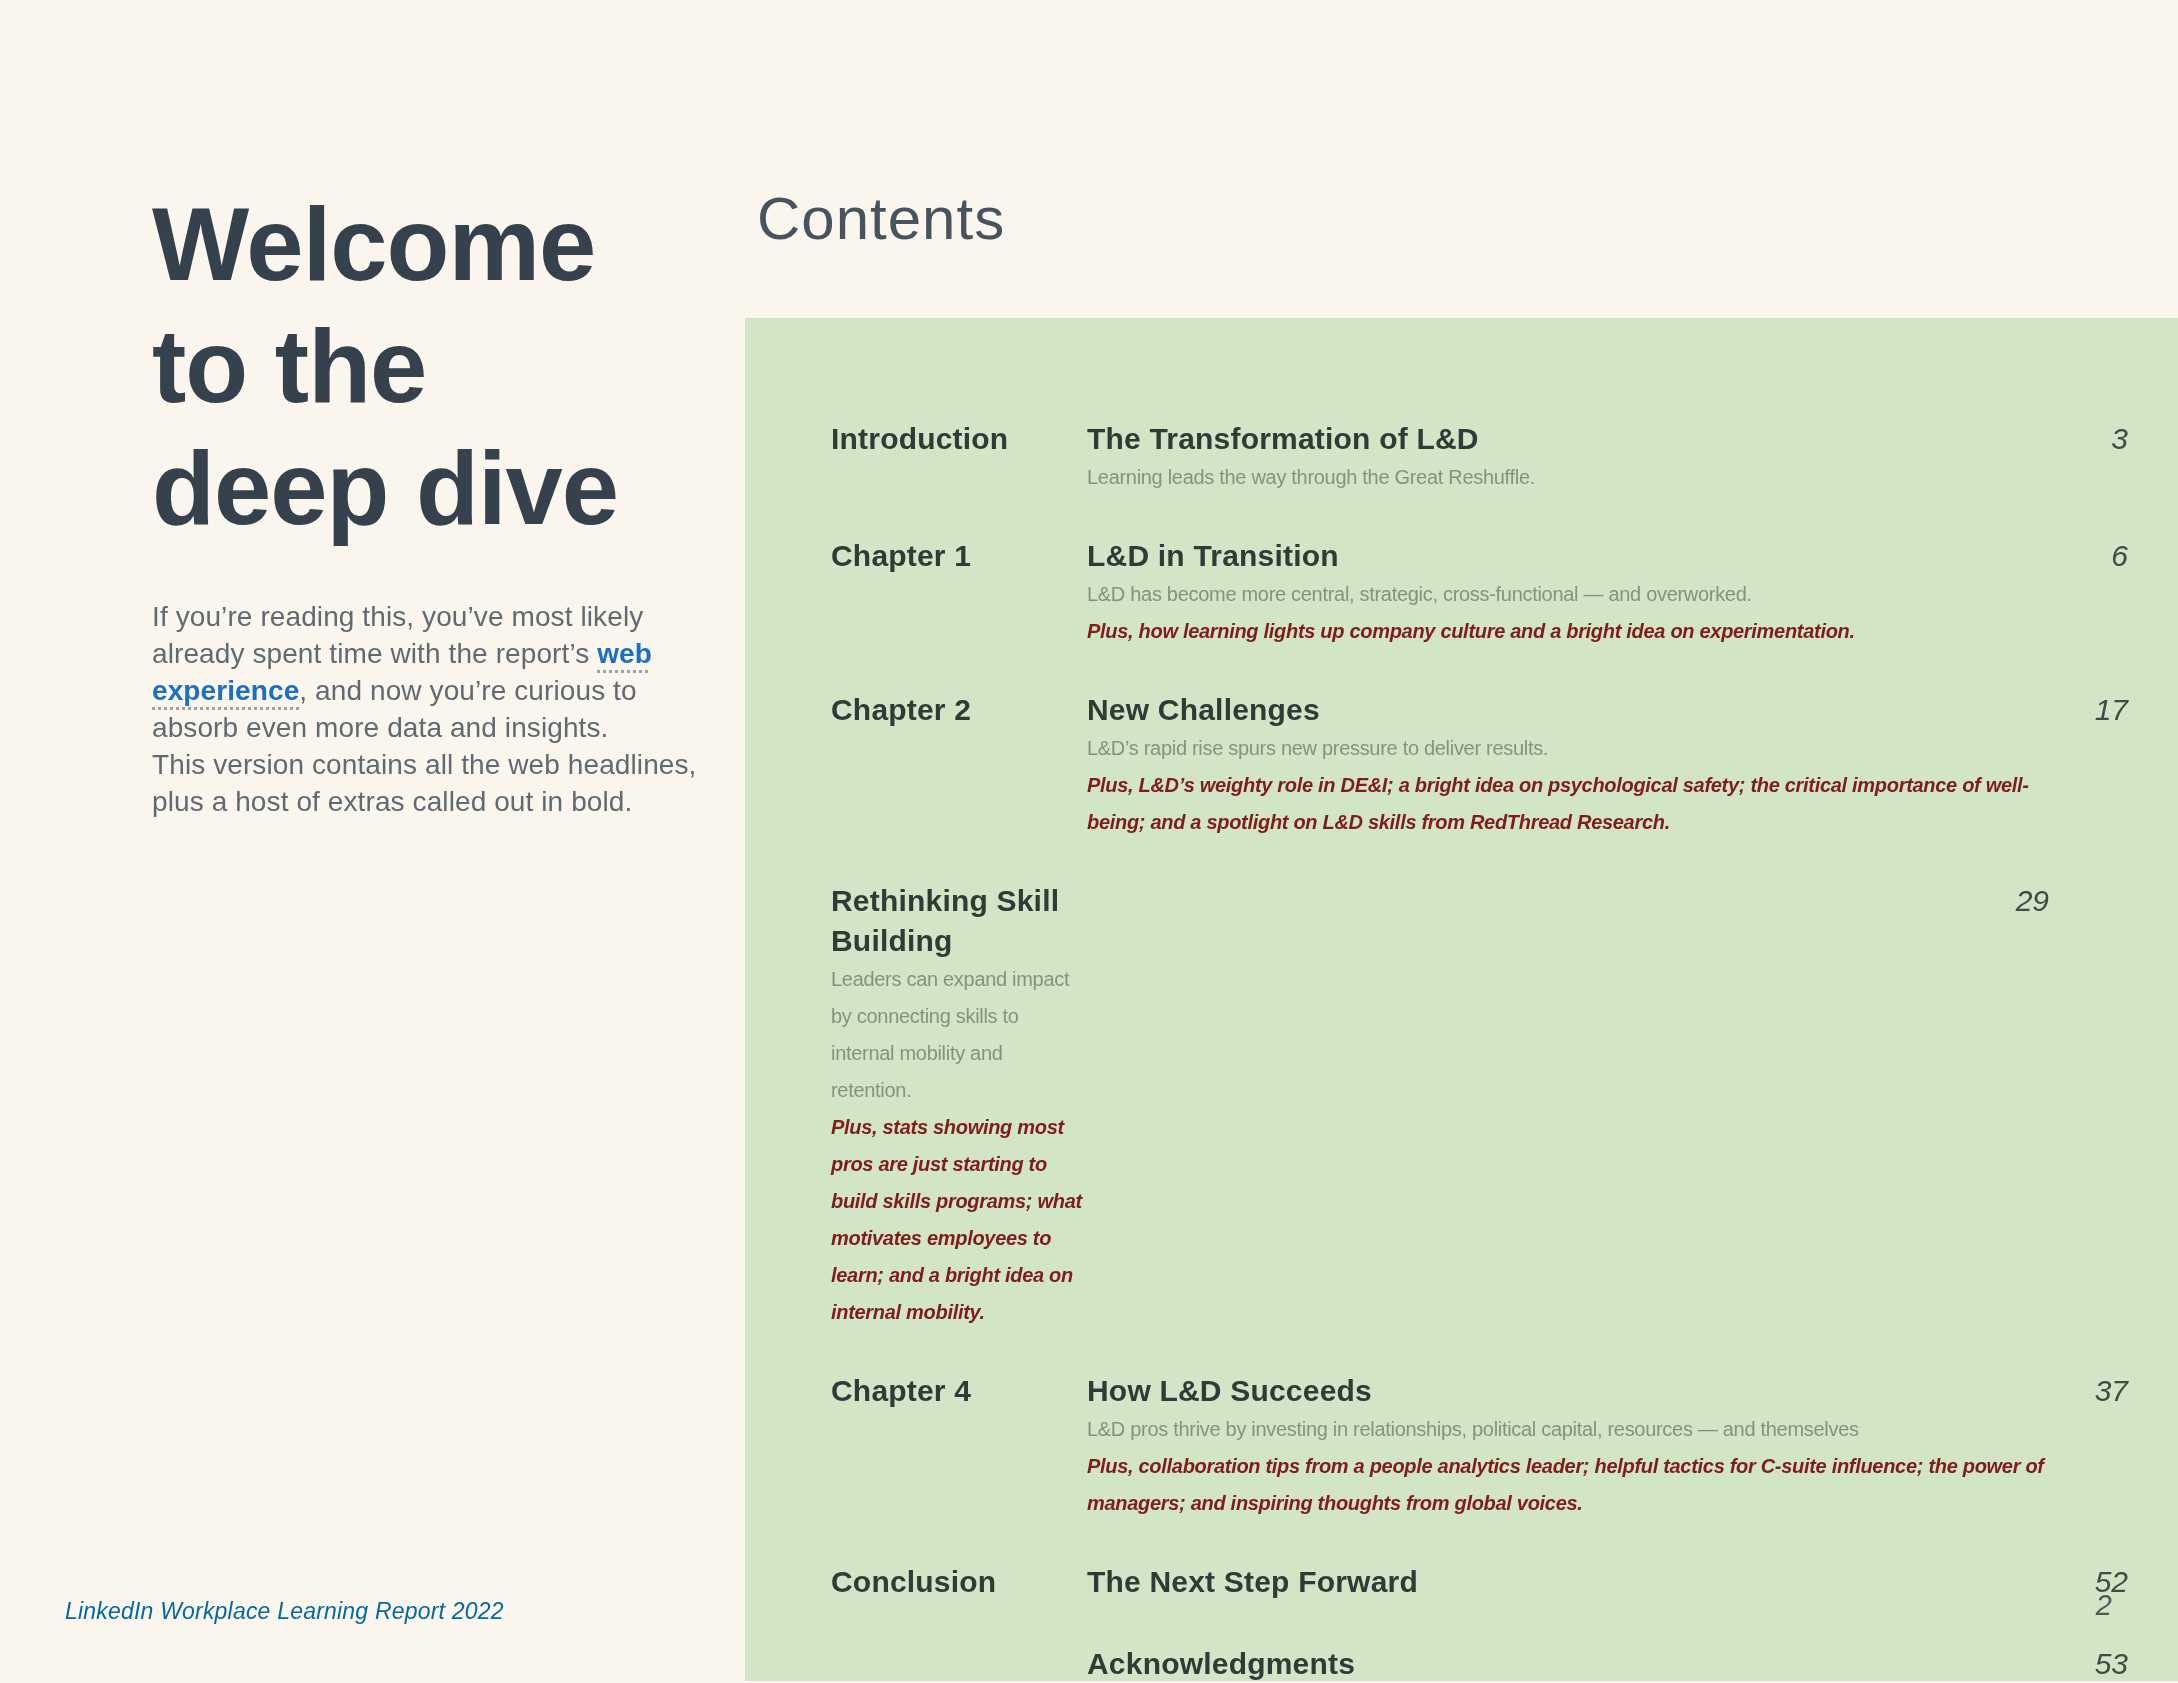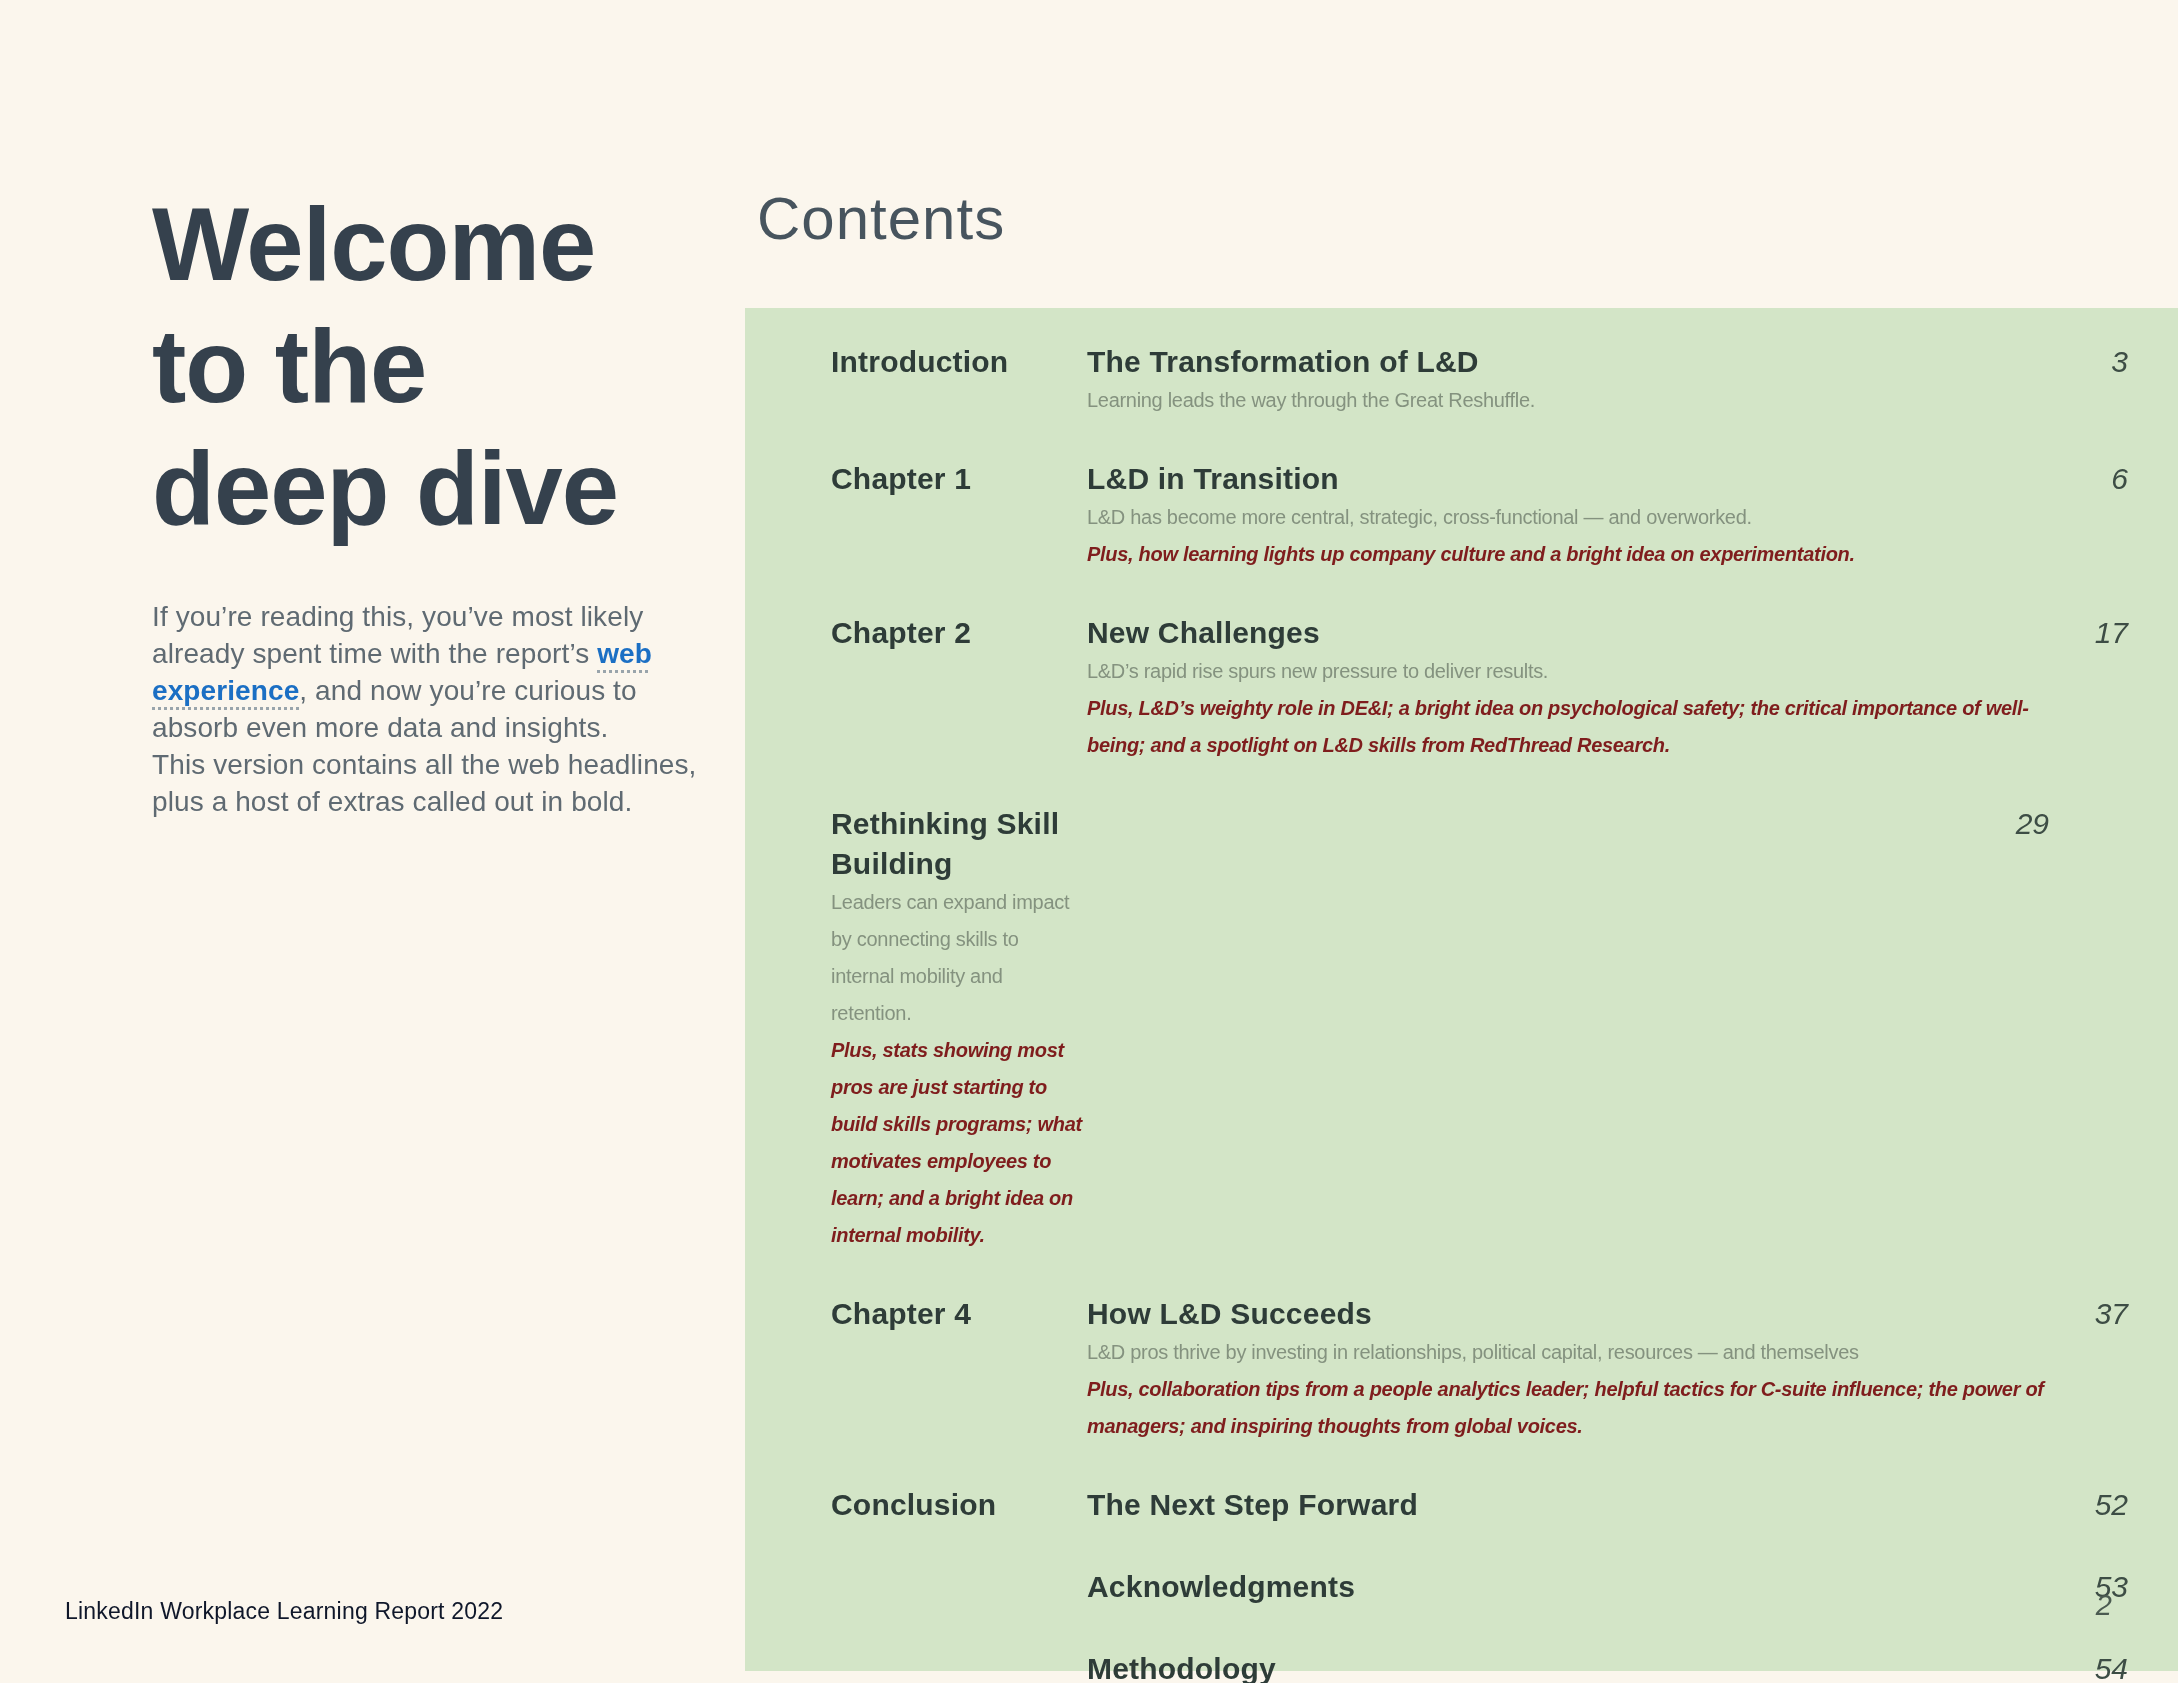--- a/index.html
+++ b/index.html
@@ -54,26 +54,26 @@
     font-size: 60px;
     font-weight: 300;
     color: #47545e;
     letter-spacing: 1px;
   }
 
   
   .green-panel {
     position: absolute;
     left: 745px;
-    top: 308px;
+    top: 318px;
     width: 1433px;
     height: 1363px;
     background: #d3e5c7;
     box-sizing: border-box;
-    padding: 34px 50px 0 86px;
+    padding: 101px 50px 0 86px;
   }
   .toc-row {
     display: grid;
     grid-template-columns: 256px 1fr 79px;
     margin-bottom: 40px;
   }
   .toc-row-simple { margin-bottom: 42px; }
   .toc-label {
     font-size: 30px;
     line-height: 40px;
@@ -104,21 +104,22 @@
     color: #3d4d45;
     text-align: right;
   }
 
   
   .footer-left {
     position: absolute;
     left: 65px;
     top: 1598px;
     font-size: 23px;
-    color: #0f172a;
+    font-style: italic;
+    color: #0369a1;
     letter-spacing: 0.2px;
     text-align: center;
   }
   .footer-right {
     position: absolute;
     right: 66px;
     top: 1589px;
     font-size: 29px;
     font-style: italic;
     font-weight: 300;

